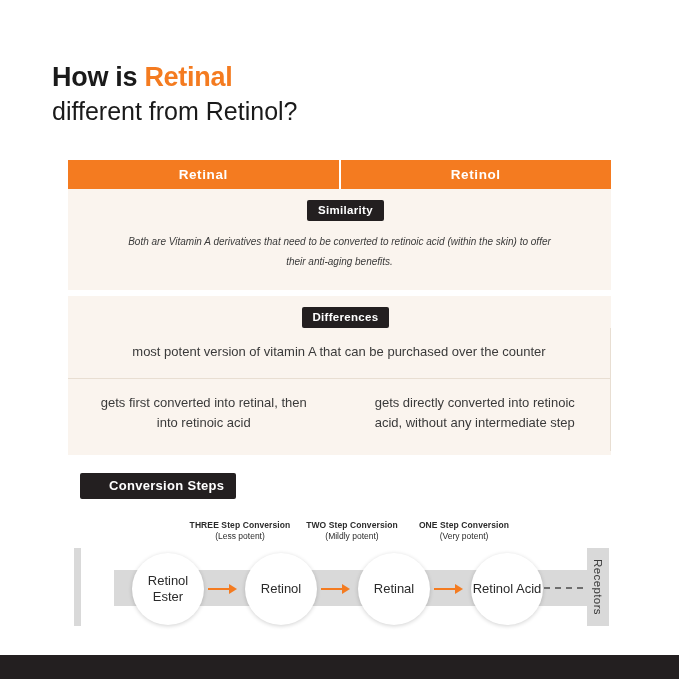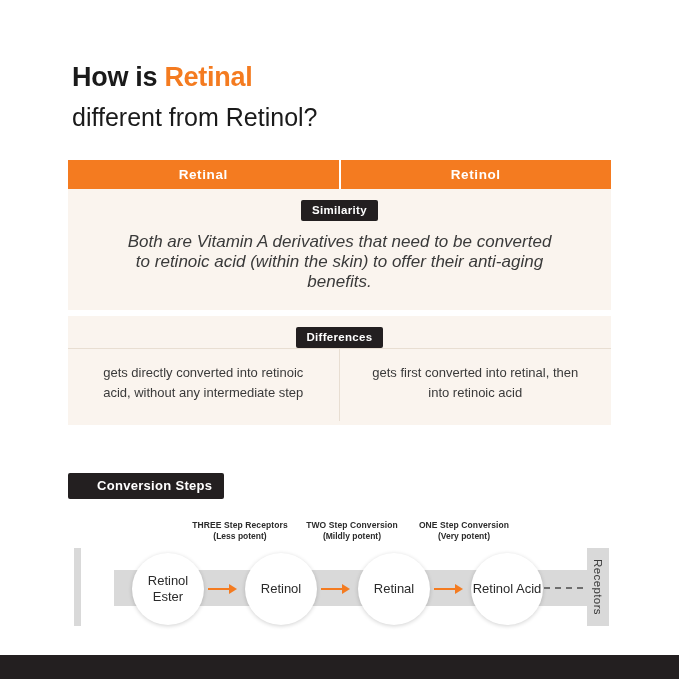--- a/index.html
+++ b/index.html
@@ -18,41 +18,41 @@
   .page {
     position: absolute;
     left: 0;
     top: 0;
     width: 679px;
     height: 679px;
   }
   
   .heading {
     position: absolute;
-    left: 72px;
+    left: 52px;
     top: 60px;
     width: 560px;
   }
   .heading .line1 {
     font-size: 27px;
     font-weight: bold;
     letter-spacing: -0.3px;
     line-height: 34px;
     color: #1a1a1a;
     white-space: nowrap;
   }
   .heading .line1 .accent {
     color: #f47b20;
   }
   .heading .line2 {
     font-size: 25px;
     font-weight: normal;
     line-height: 34px;
     color: #1a1a1a;
-    margin-top: 6px;
+    margin-top: 0;
     white-space: nowrap;
   }
   
   .table {
     position: absolute;
     left: 68px;
     top: 160px;
     width: 543px;
   }
   .table-header {
@@ -84,23 +84,24 @@
   }
   .tag {
     background: #231f20;
     color: #ffffff;
     font-size: 11.5px;
     font-weight: bold;
     letter-spacing: 0.3px;
     padding: 4px 11px 5px 11px;
     border-radius: 2px;
     display: inline-block;
+    margin-left: 12px;
   }
   .similarity-text {
-    font-size: 17px;
+    font-size: 10px;
     font-style: italic;
     line-height: 20px;
     color: #3a3a3a;
     text-align: center;
     padding: 11px 58px 18px 58px;
   }
   .gap {
     height: 6px;
     background: #ffffff;
   }
@@ -237,21 +238,21 @@
   }
   .caption {
     position: absolute;
     text-align: center;
     font-size: 8.5px;
     line-height: 11px;
     color: #2b2b2b;
     width: 130px;
   }
   .caption .t1 { font-weight: bold; letter-spacing: 0.1px; }
-  .caption .t2 { font-weight: bold; }
+  .caption .t2 { font-weight: normal; }
   .cap0 { left: 107px; top: 0px; }
   .cap1 { left: 219px; top: 0px; }
   .cap2 { left: 331px; top: 0px; }
   
   .bottom-bar {
     position: absolute;
     left: 0;
     bottom: 0;
     width: 679px;
     height: 24px;
@@ -283,39 +284,40 @@
     </div>
 
     <div class="gap"></div>
 
     <div class="band">
       <div class="tag-wrap">
         <span class="tag">Differences</span>
       </div>
       <div class="diff-rows">
         <div class="diff-row">
+          <div class="cell left">most potent version of vitamin A that can be purchased over the counter</div>
         </div>
         <div class="diff-row sep row-tall">
+          <div class="cell">gets first converted into retinal, then into retinoic acid</div>
           <div class="cell left">gets directly converted into retinoic acid, without any intermediate step</div>
-          <div class="cell">gets first converted into retinal, then into retinoic acid</div>
         </div>
       </div>
     </div>
   </div>
 
   <div class="conv-tag">
     <span class="tag">Conversion Steps</span>
   </div>
 
   <div class="flow">
     <div class="left-cap"></div>
     <div class="flow-bar"></div>
 
     <div class="caption cap0">
-      <div class="t1">THREE Step Receptors</div>
+      <div class="t1">THREE Step Conversion</div>
       <div class="t2">(Less potent)</div>
     </div>
     <div class="caption cap1">
       <div class="t1">TWO Step Conversion</div>
       <div class="t2">(Mildly potent)</div>
     </div>
     <div class="caption cap2">
       <div class="t1">ONE Step Conversion</div>
       <div class="t2">(Very potent)</div>
     </div>

